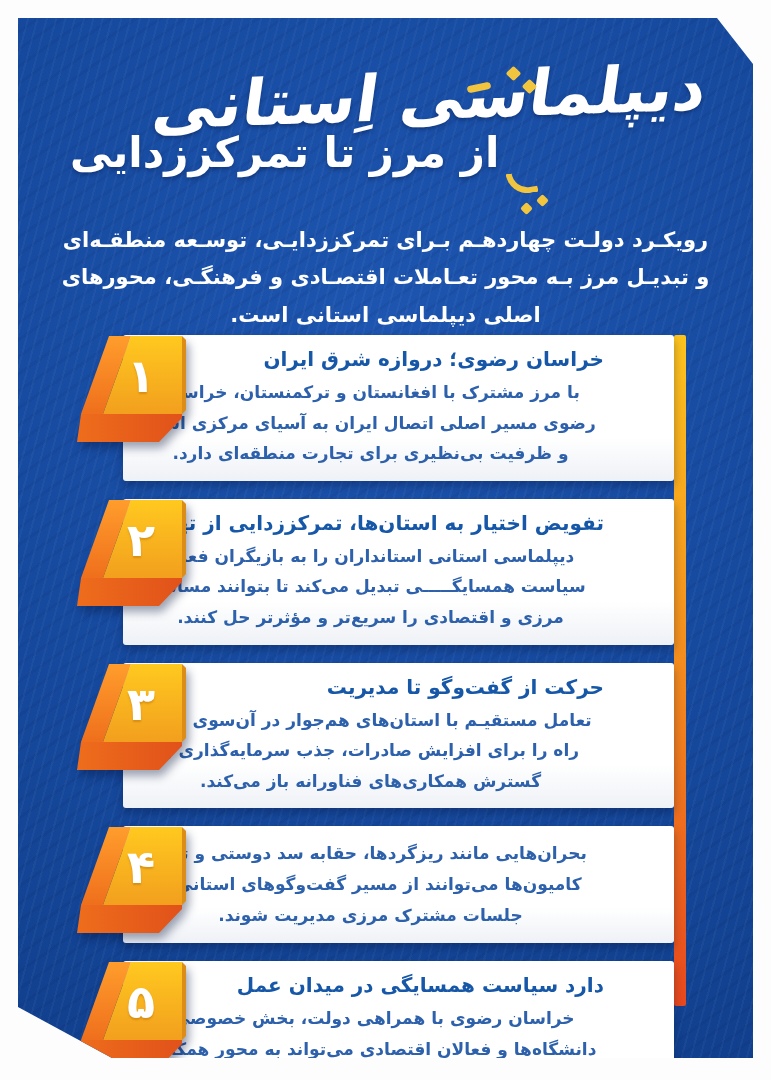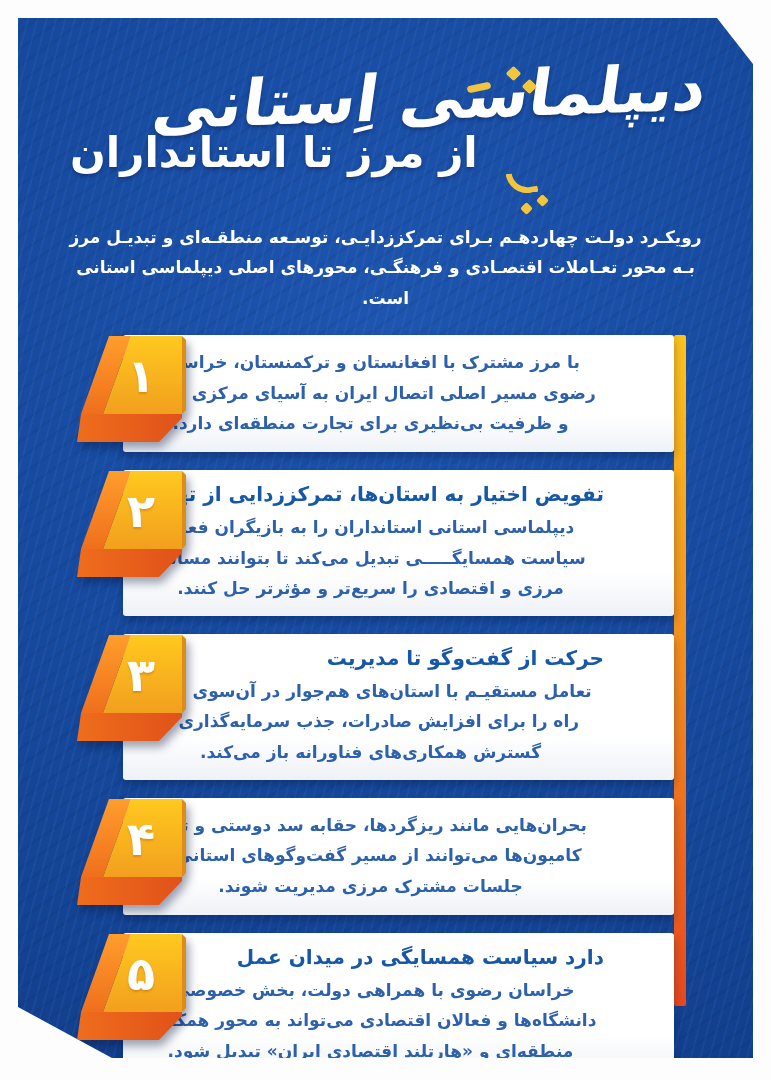--- a/index.html
+++ b/index.html
@@ -35,21 +35,21 @@
   .deco.tilde { width:24px; height:7px; border-radius:4px; transform:rotate(-12deg); }
   .deco.swash {
     width:30px; height:22px; background:transparent;
     border-bottom:6px solid #f2c53e; border-left:6px solid #f2c53e;
     border-radius:0 0 0 26px; transform:rotate(-8deg);
   }
 
   
   .intro {
     position:absolute; top:204px; right:42px; left:42px;
-    color:#ffffff; font-size:17px; font-weight:bold;
+    color:#ffffff; font-size:21px; font-weight:bold;
     line-height:1.78; text-align:center;
   }
 
   
   .cards-zone { position:absolute; top:317px; right:79px; width:551px; }
   .accent-bar {
     position:absolute; top:0; right:-12px; width:12px; height:671px;
     background:linear-gradient(#fdc41d, #f2851e 55%, #e8481d);
     border-radius:2px;
   }
@@ -80,36 +80,37 @@
     text-shadow:0 2px 2px rgba(160,90,0,.35);
   }
 </style>
 </head>
 <body>
 
 <div class="poster">
 
   <div class="title-zone">
     <div class="title-main">دیپلماسی اِستانی</div>
-    <div class="title-sub">از مرز تا استانداران</div>
+    <div class="title-sub">از مرز تا تمرکززدایی</div>
 
     <div class="deco diamond" style="right:234px; top:24px;"></div>
     <div class="deco diamond" style="right:218px; top:37px;"></div>
     <div class="deco tilde" style="right:262px; top:40px;"></div>
     <div class="deco swash" style="right:216px; top:128px;"></div>
     <div class="deco diamond" style="right:206px; top:152px; width:9px; height:9px;"></div>
     <div class="deco diamond" style="right:222px; top:160px; width:9px; height:9px;"></div>
   </div>
 
   <p class="intro">رویکـرد دولـت چهاردهـم بـرای تمرکززدایـی، توسـعه منطقـه‌ای و تبدیـل مرز بـه محور تعـاملات اقتصـادی و فرهنگـی، محورهای اصلی دیپلماسی استانی است.</p>
 
   <div class="cards-zone">
     <div class="accent-bar"></div>
 
     <div class="card">
+      <div class="card-title">خراسان رضوی؛ دروازه شرق ایران</div>
       <div class="card-body">با مرز مشترک با افغانستان و ترکمنستان، خراسان رضوی مسیر اصلی اتصال ایران به آسیای مرکزی است و ظرفیت بی‌نظیری برای تجارت منطقه‌ای دارد.</div>
       <div class="num-block">
         <svg viewBox="0 0 115 106" width="115" height="106">
           <defs>
             <linearGradient id="gFace" x1="0" y1="0" x2="0" y2="1">
                 <stop offset="0" stop-color="#ffc91f"></stop>
                 <stop offset="1" stop-color="#f29f1e"></stop>
               </linearGradient>
             <linearGradient id="gBand" x1="0" y1="0" x2="0" y2="1">
                 <stop offset="0" stop-color="#ff9d2c"></stop>

